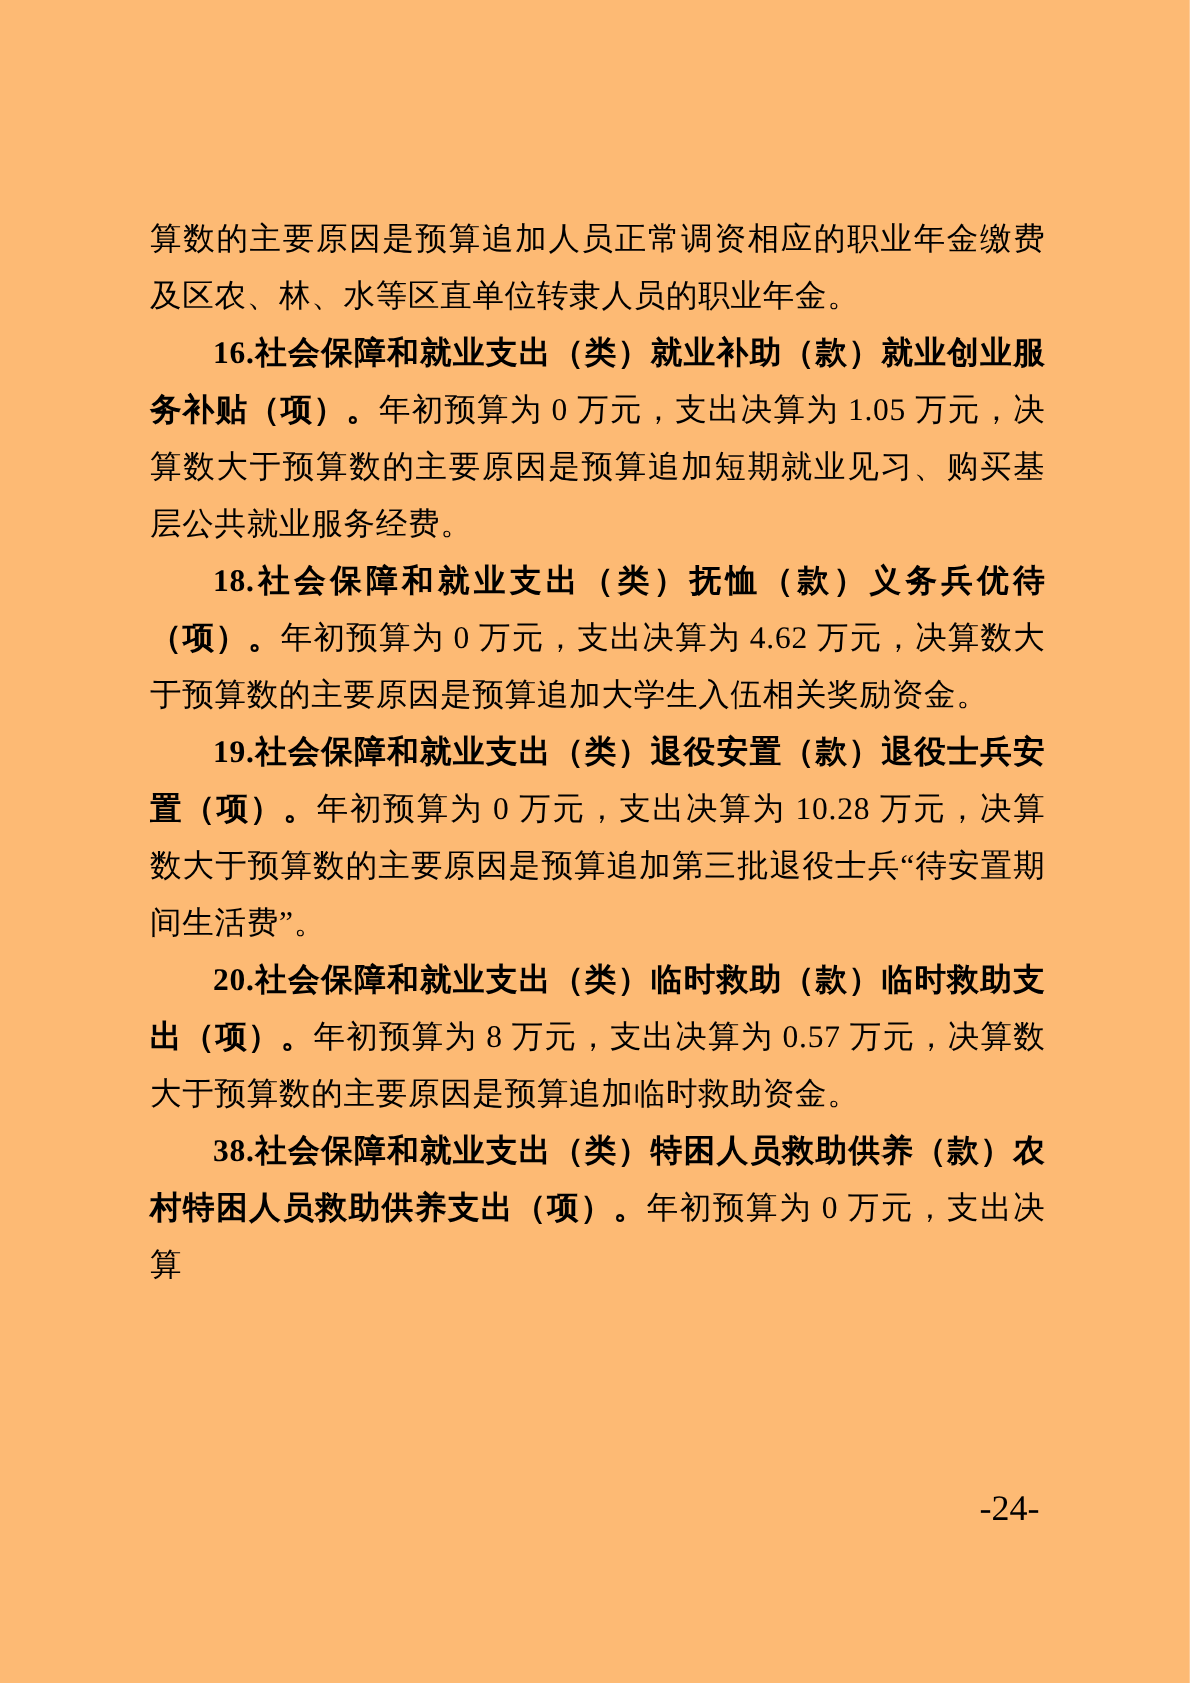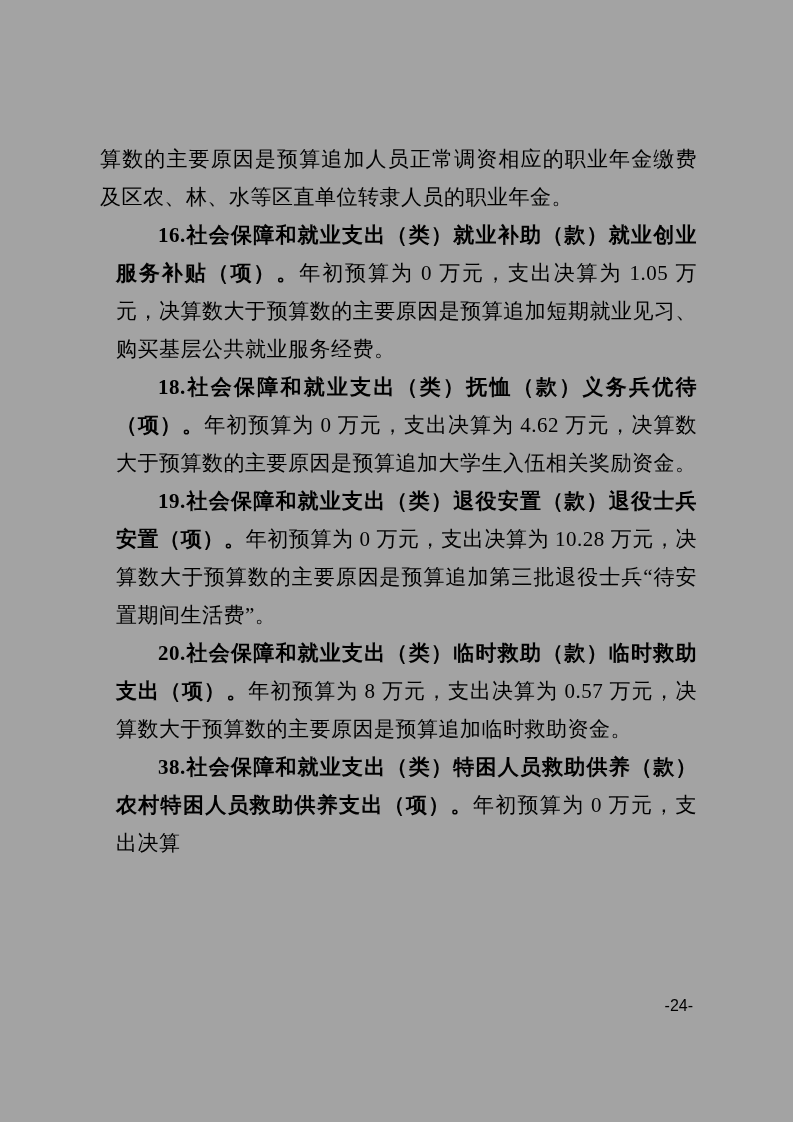--- a/index.html
+++ b/index.html
@@ -14,52 +14,51 @@
     font-family: "Liberation Serif", "DejaVu Serif", serif;
     position: relative;
     overflow: hidden;
   }
   .page {
     position: absolute;
     top: 0;
     left: 0;
     width: 793px;
     height: 1122px;
-    background: #a3a3a3;
+    background: #fdba74;
   }
   .content {
     position: absolute;
     top: 140px;
     left: 100px;
     width: 597px;
     font-size: 21px;
     line-height: 38px;
     text-align: justify;
     text-justify: inter-ideograph;
     letter-spacing: 0.5px;
   }
   .para {
     margin: 0;
     padding: 0;
     text-indent: 0;
   }
   .para.indent {
     text-indent: 2em;
-    margin-left: 16px;
   }
   .lead {
     font-weight: bold;
   }
   .page-number {
     position: absolute;
     top: 992px;
     right: 100px;
-    font-size: 16px;
+    font-size: 24px;
     line-height: 28px;
-    font-family: Liberation Sans, sans-serif;
+    font-family: Liberation Serif, serif;
   }
 </style>
 </head>
 <body>
 
 <div class="page">
   <div class="content">
 
     <p class="para"><span class="lead"></span><span>算数的主要原因是预算追加人员正常调资相应的职业年金缴费及区农、林、水等区直单位转隶人员的职业年金。</span></p>
 

